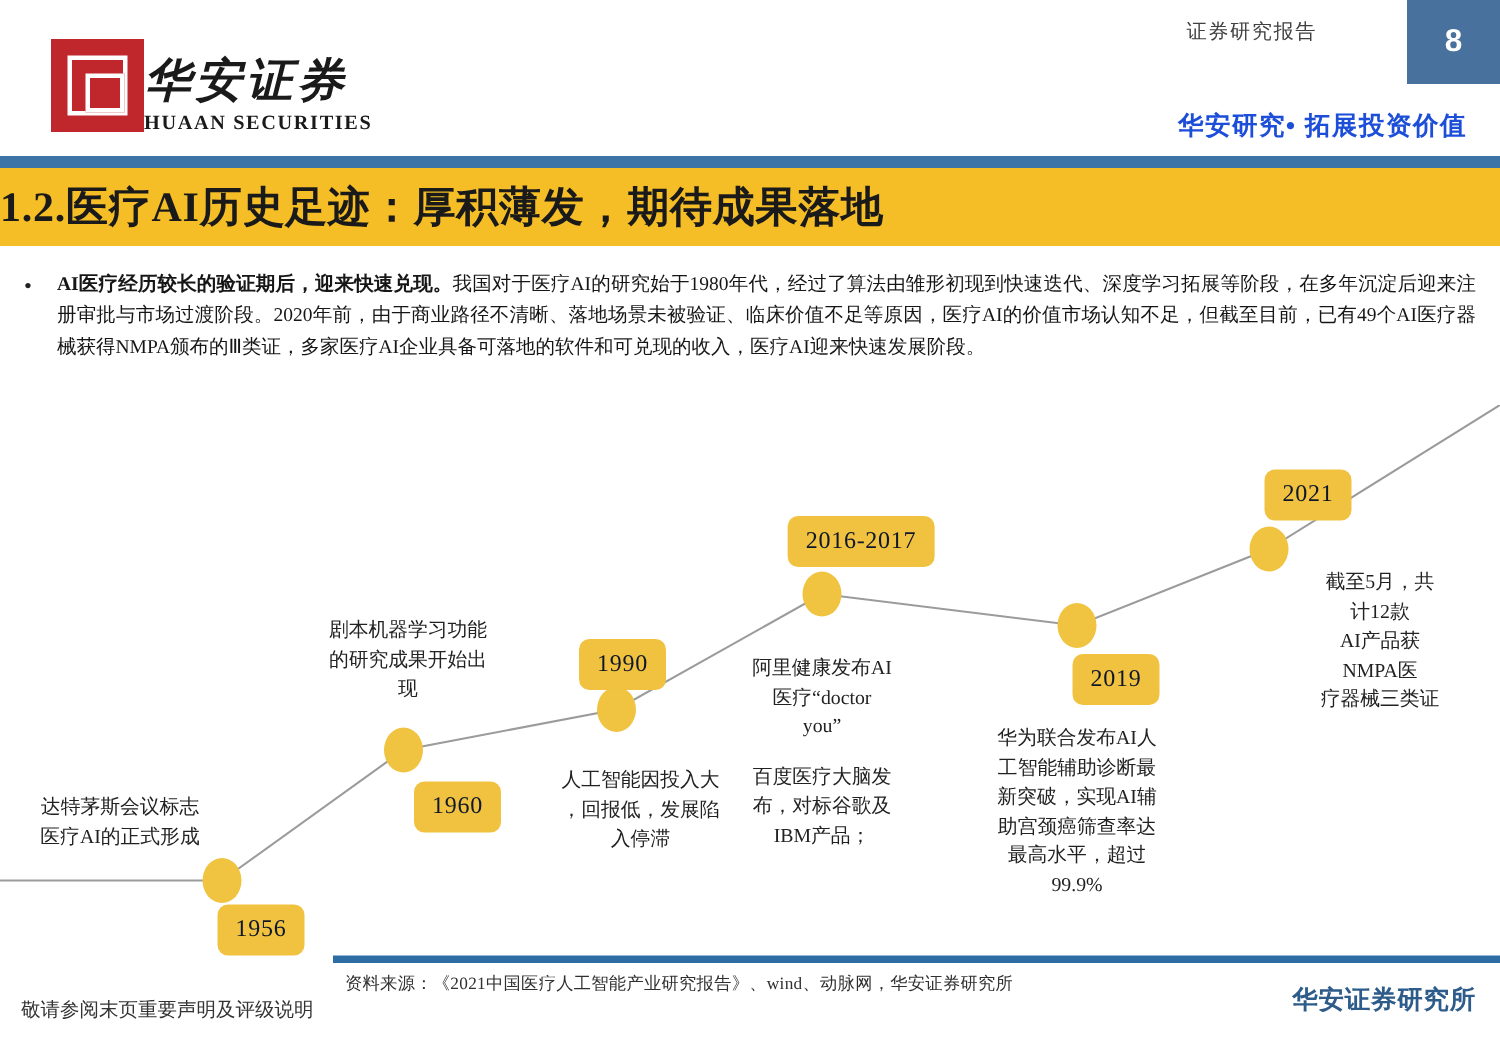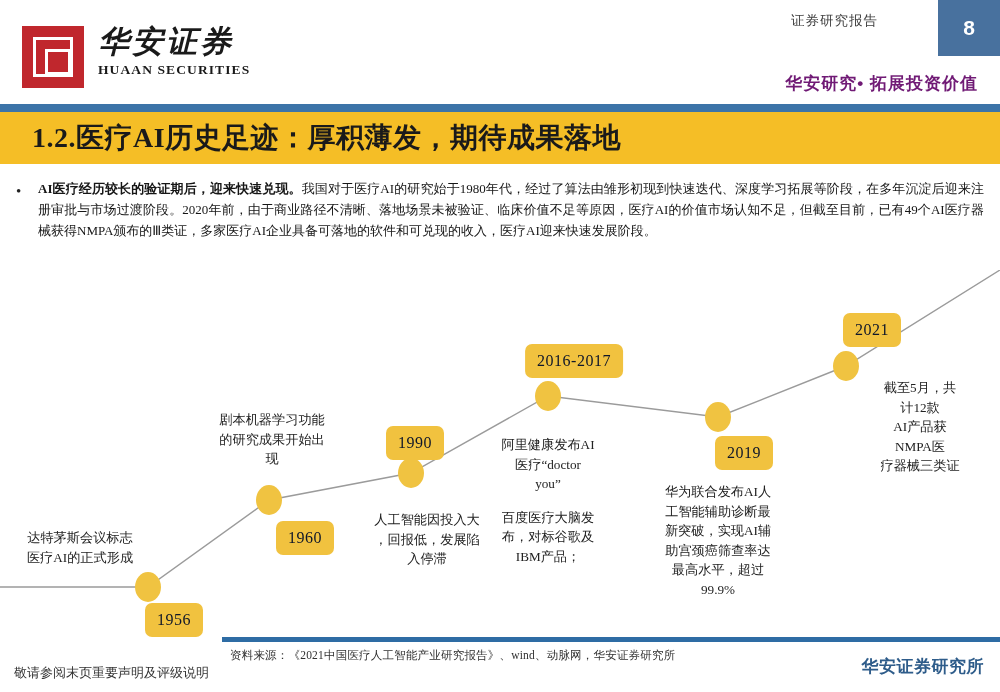--- a/index.html
+++ b/index.html
@@ -10,22 +10,22 @@
     overflow: hidden;
   }
   #slide {
     position: relative;
     width: 1000px; height: 692px;
     background: #ffffff;
   }
 
   
   .logo-block {
-    position: absolute; left: 22px; top: 26px;
-    display: flex; align-items: flex-start; gap: 14px;
+    position: absolute; left: 34px; top: 26px;
+    display: flex; align-items: flex-end; 
   }
   .logo-mark {
     width: 62px; height: 62px;
     border: 4px solid #C0272D;
     background: #C0272D;
     position: relative;
   }
   .logo-mark::before {
     content: ""; position: absolute;
     left: 7px; top: 7px; right: 7px; bottom: 7px;
@@ -57,38 +57,38 @@
     position: absolute; right: 0px; top: 0px;
     width: 62px; height: 56px;
     background: #48719E;
     color: #ffffff;
     display: flex; align-items: center; justify-content: center;
     font-size: 21px; font-weight: bold;
     font-family: "Liberation Sans", sans-serif;
   }
   .hdr-slogan {
     position: absolute; right: 22px; top: 72px;
-    font-size: 17px; font-weight: bold; color: #701a75;
+    font-size: 17px; font-weight: bold; color: #1d4ed8;
     letter-spacing: 1px; font-family: "Liberation Sans", sans-serif;
   }
 
   
   .blue-strip {
     position: absolute; left: 0; top: 104px;
     width: 1000px; height: 8px; background: #3C74A8;
   }
   .title-band {
     position: absolute; left: 0; top: 112px;
     width: 1000px; height: 52px;
     background: #F5BE26;
     display: flex; align-items: center;
   }
   .title-band .title-text {
     font-size: 28px; font-weight: bold; color: #1a1a1a;
-    padding-left: 32px; letter-spacing: 0.5px;
+    padding-left: 0; letter-spacing: 0.5px;
     font-family: "Liberation Serif", serif;
   }
 
   
   .body-block {
     position: absolute; left: 16px; top: 178px;
     width: 968px;
     display: flex; gap: 8px;
   }
   .bullet {

